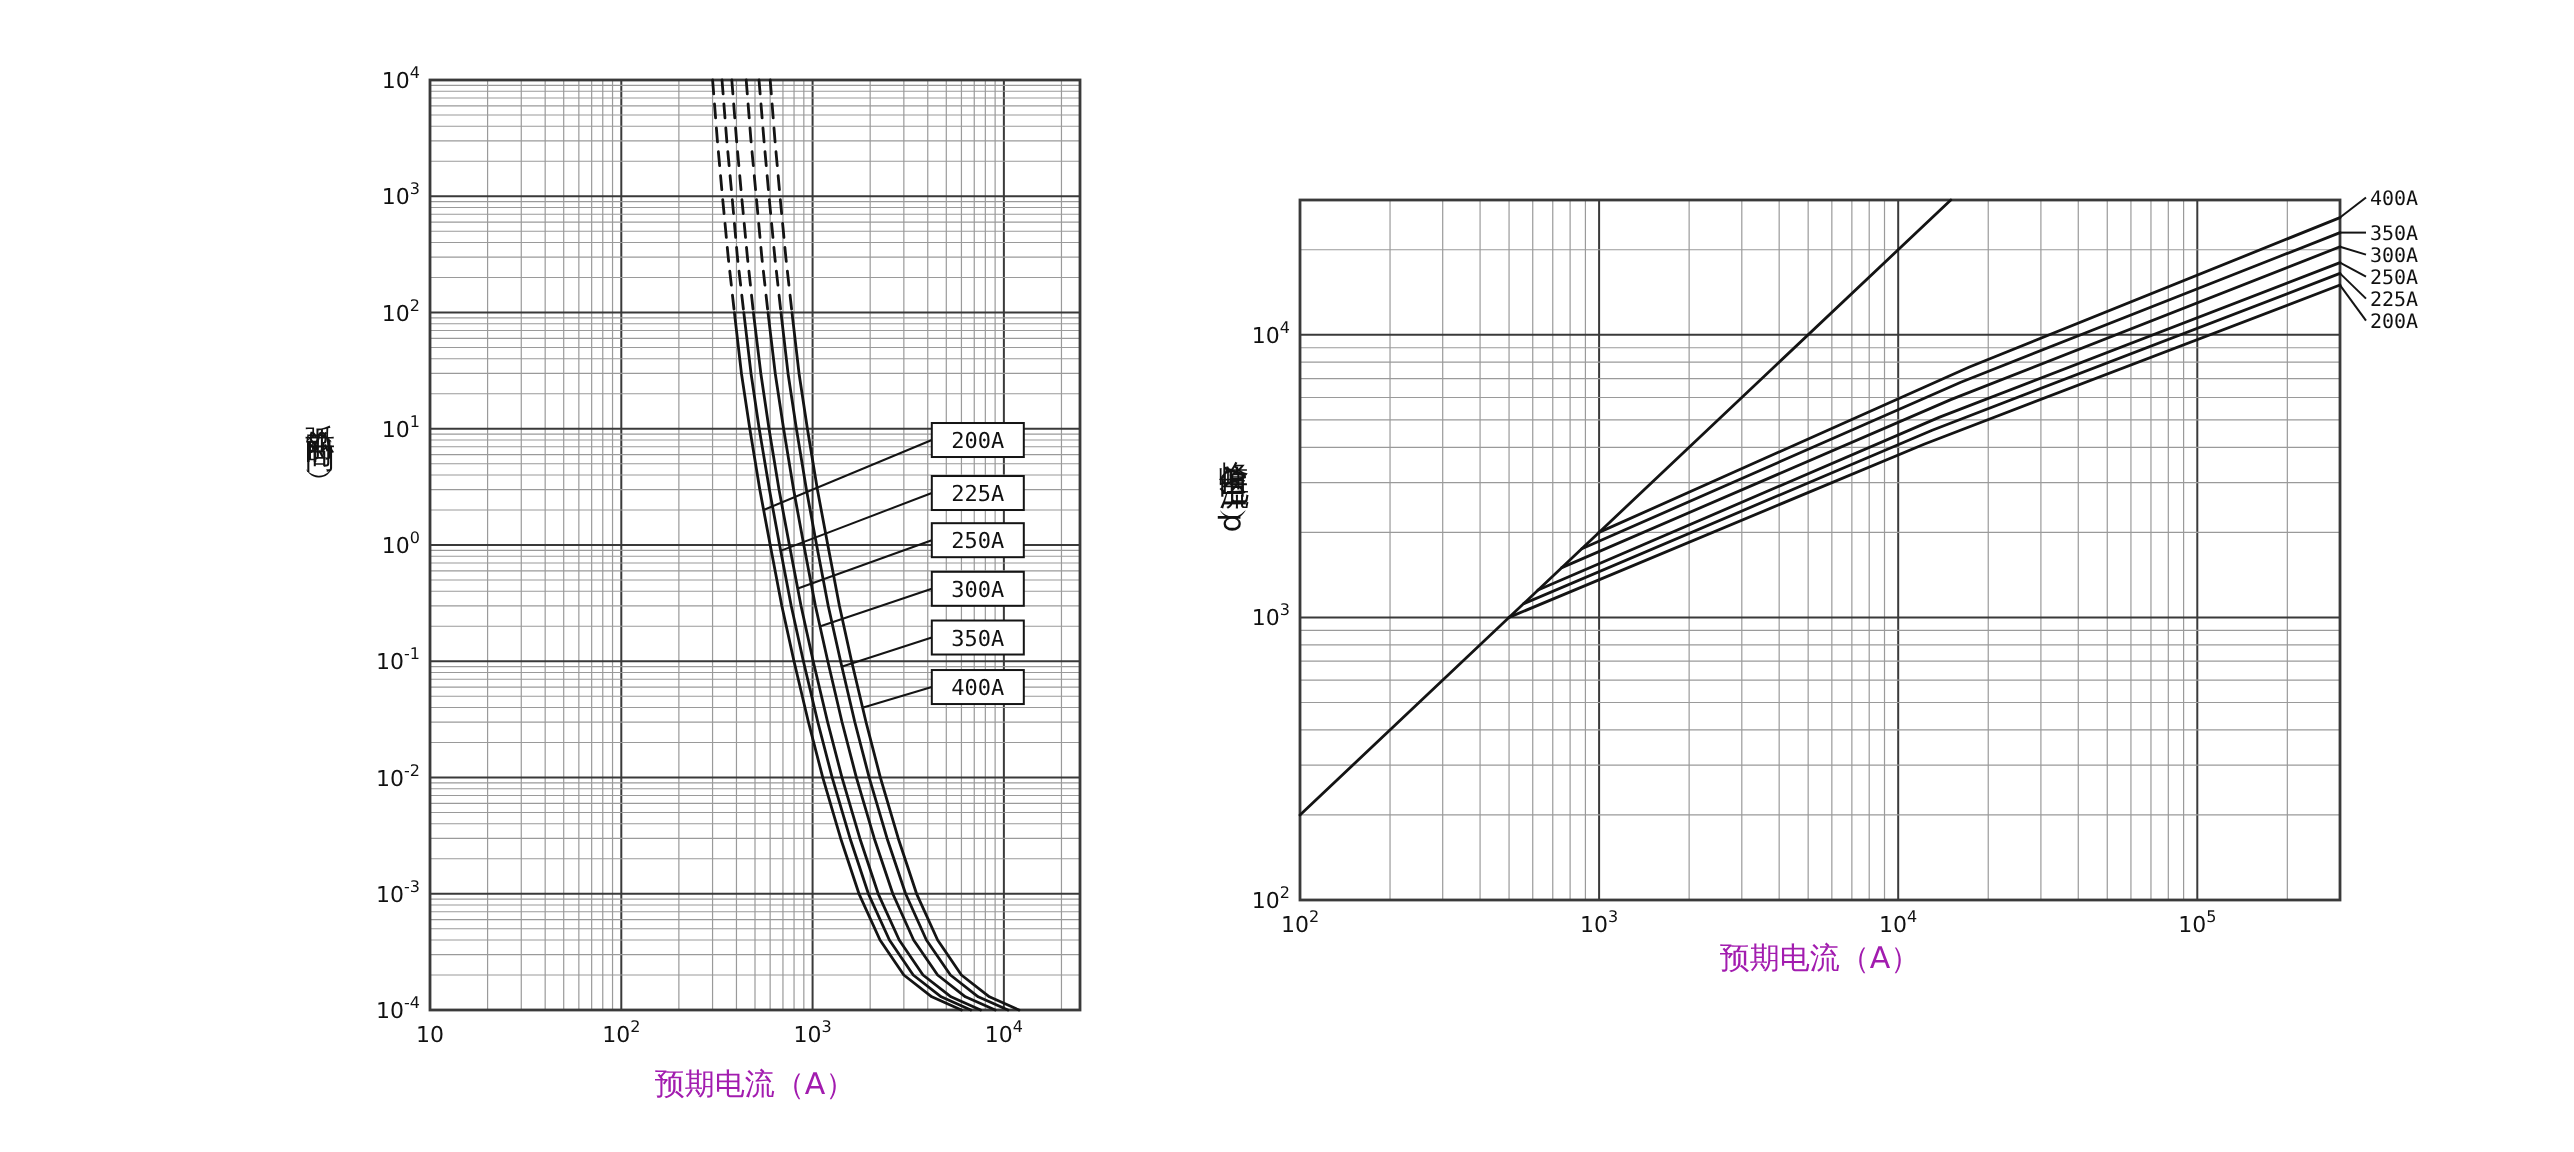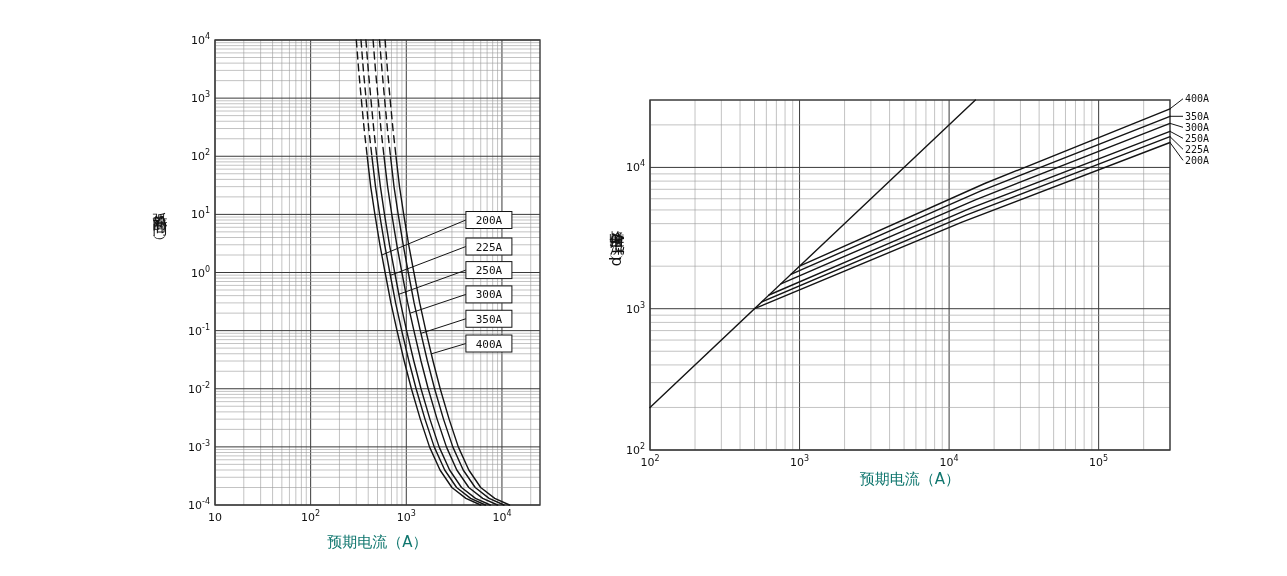--- a/index.html
+++ b/index.html
@@ -1,19 +1,19 @@
 <!DOCTYPE html>
 <html><head>
 <meta charset="utf-8">
 <style>
   html,body{margin:0;padding:0;background:#ffffff;}
   body{font-family:"DejaVu Sans","Liberation Sans",sans-serif;}
   #page{position:relative;width:1287px;height:576px;background:#ffffff;overflow:hidden;}
   #charts-svg{position:absolute;left:0;top:0;}
-  .axis-xlabel{position:absolute;text-align:center;font-size:15px;font-weight:500;color:#0f766e;}
+  .axis-xlabel{position:absolute;text-align:center;font-size:15px;font-weight:500;color:#a21caf;}
   .axis-ylabel{position:absolute;writing-mode:vertical-rl;text-orientation:mixed;font-size:15px;
                font-weight:500;color:#111;letter-spacing:3px;}
   .chart-region{position:absolute;pointer-events:none;}
 </style>
 </head>
 <body>
 
 <div id="page">
 
   <svg id="charts-svg" width="1287" height="576">

